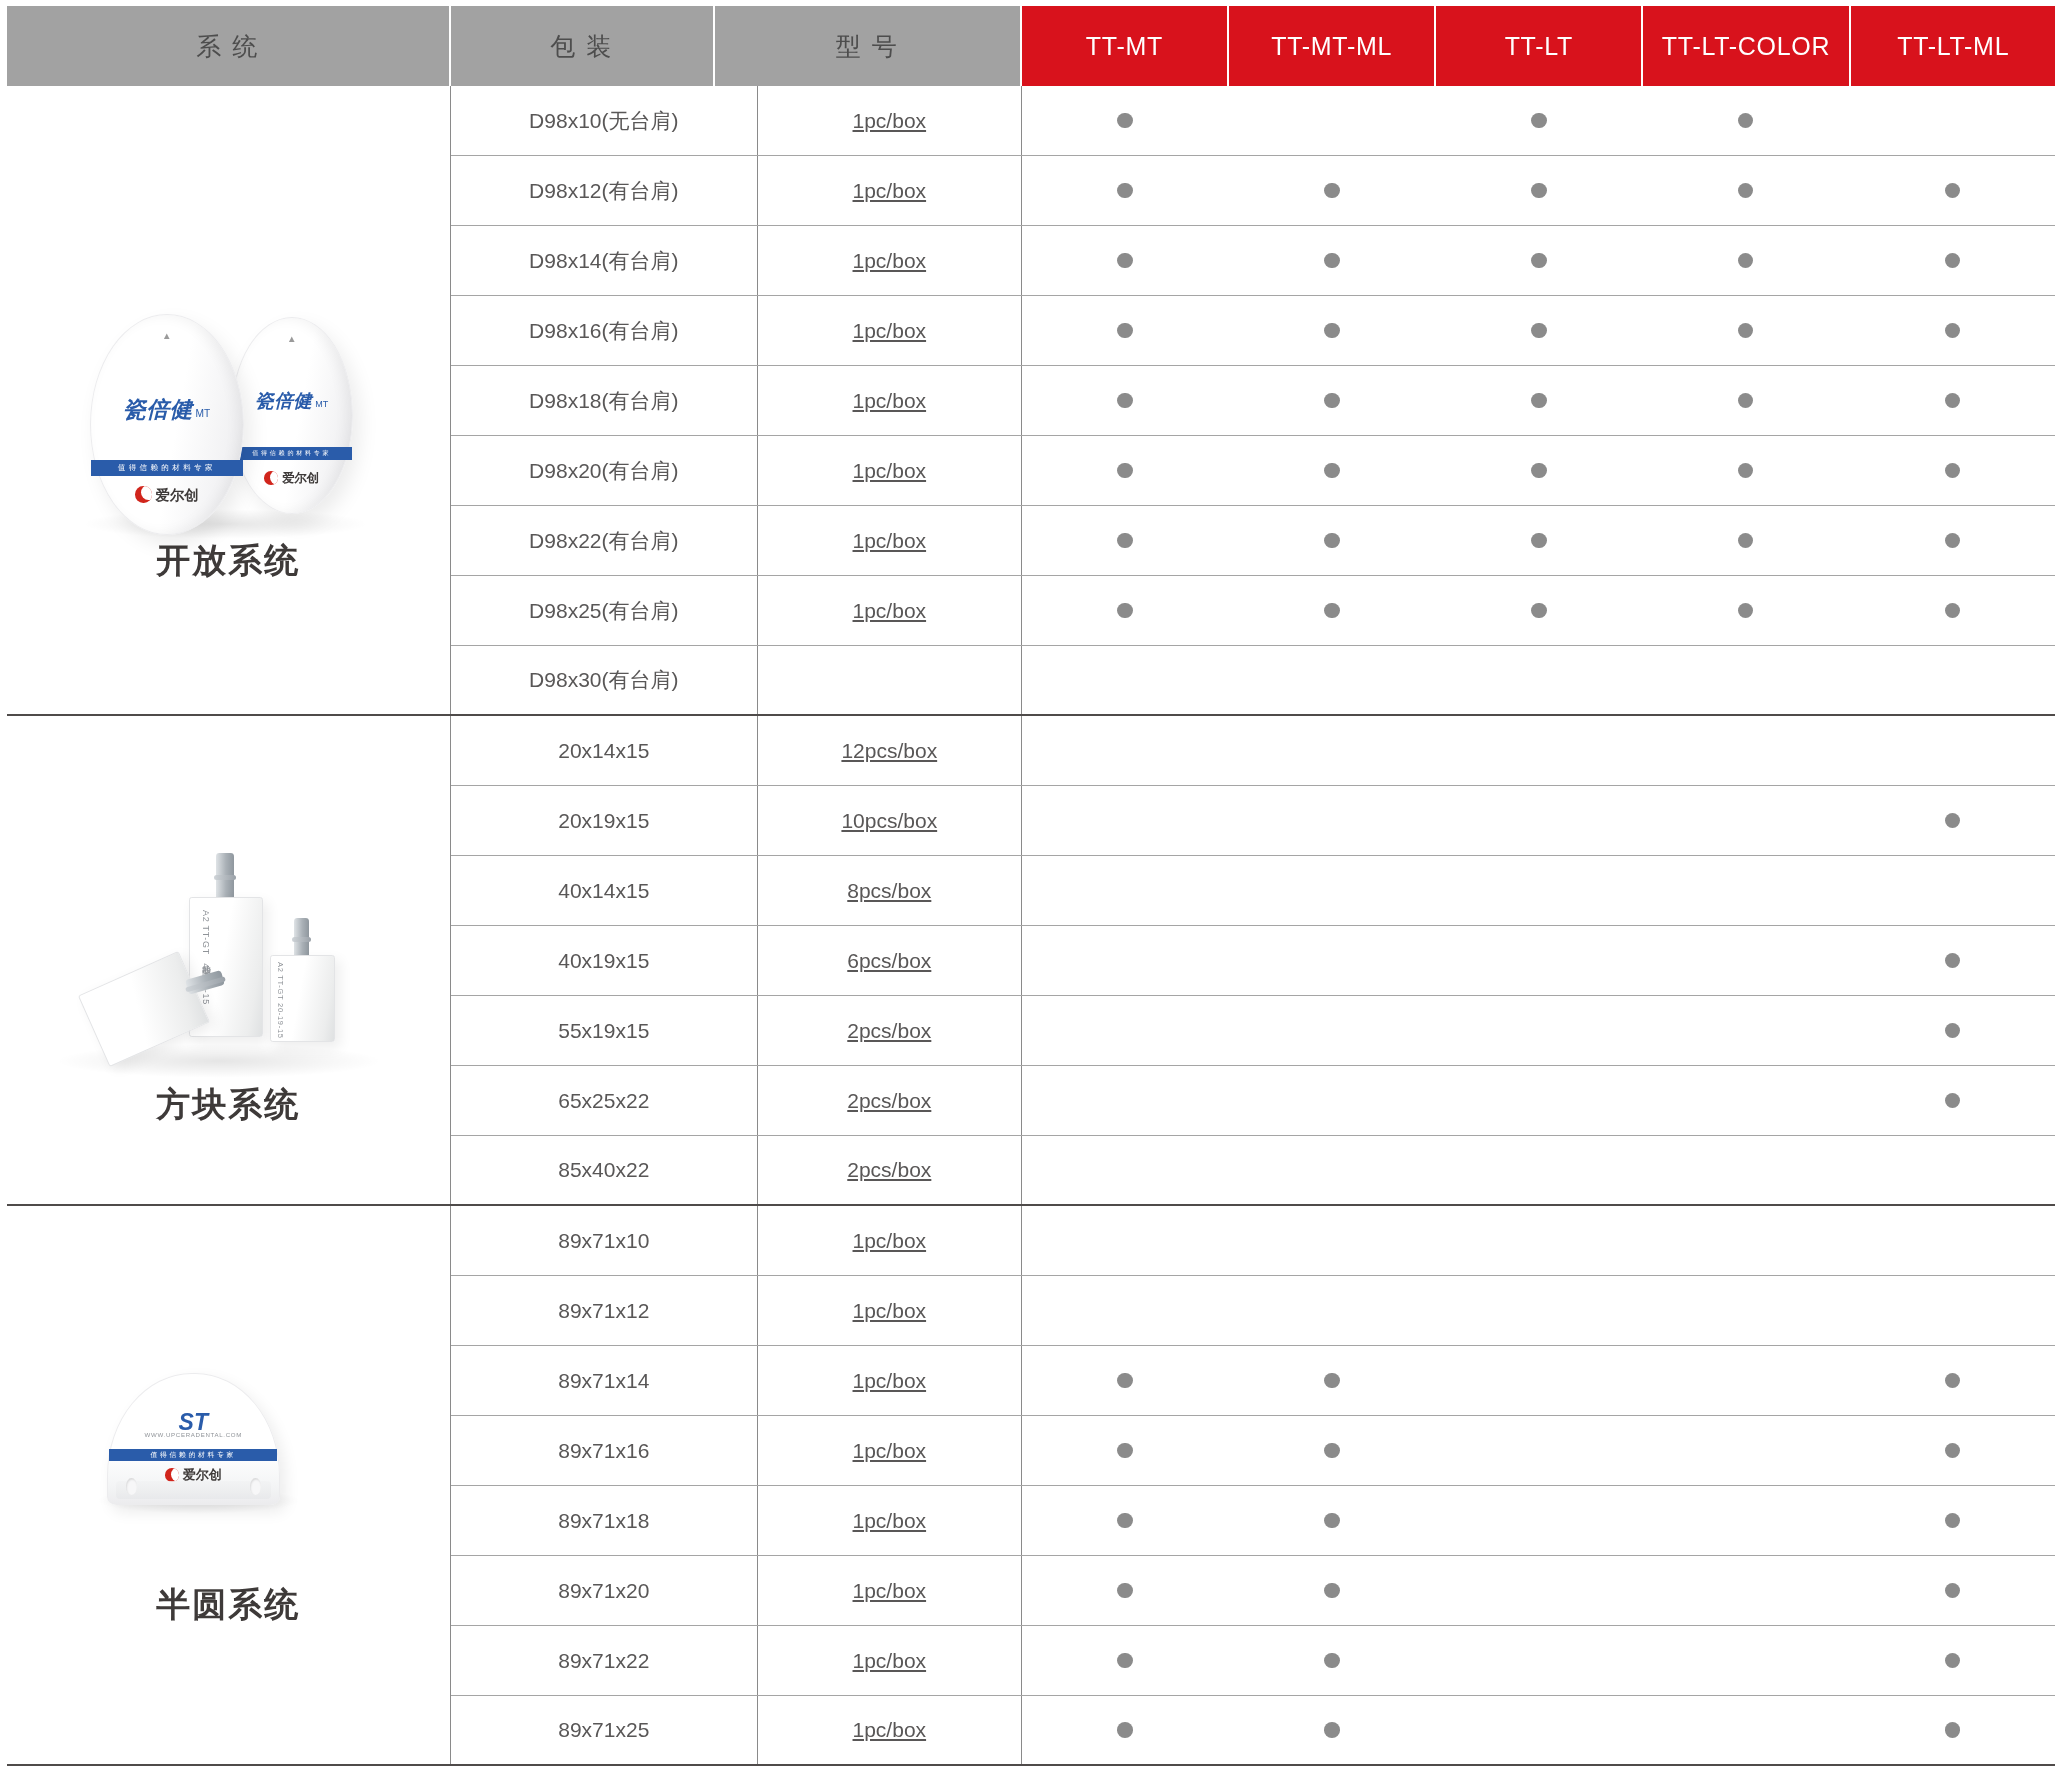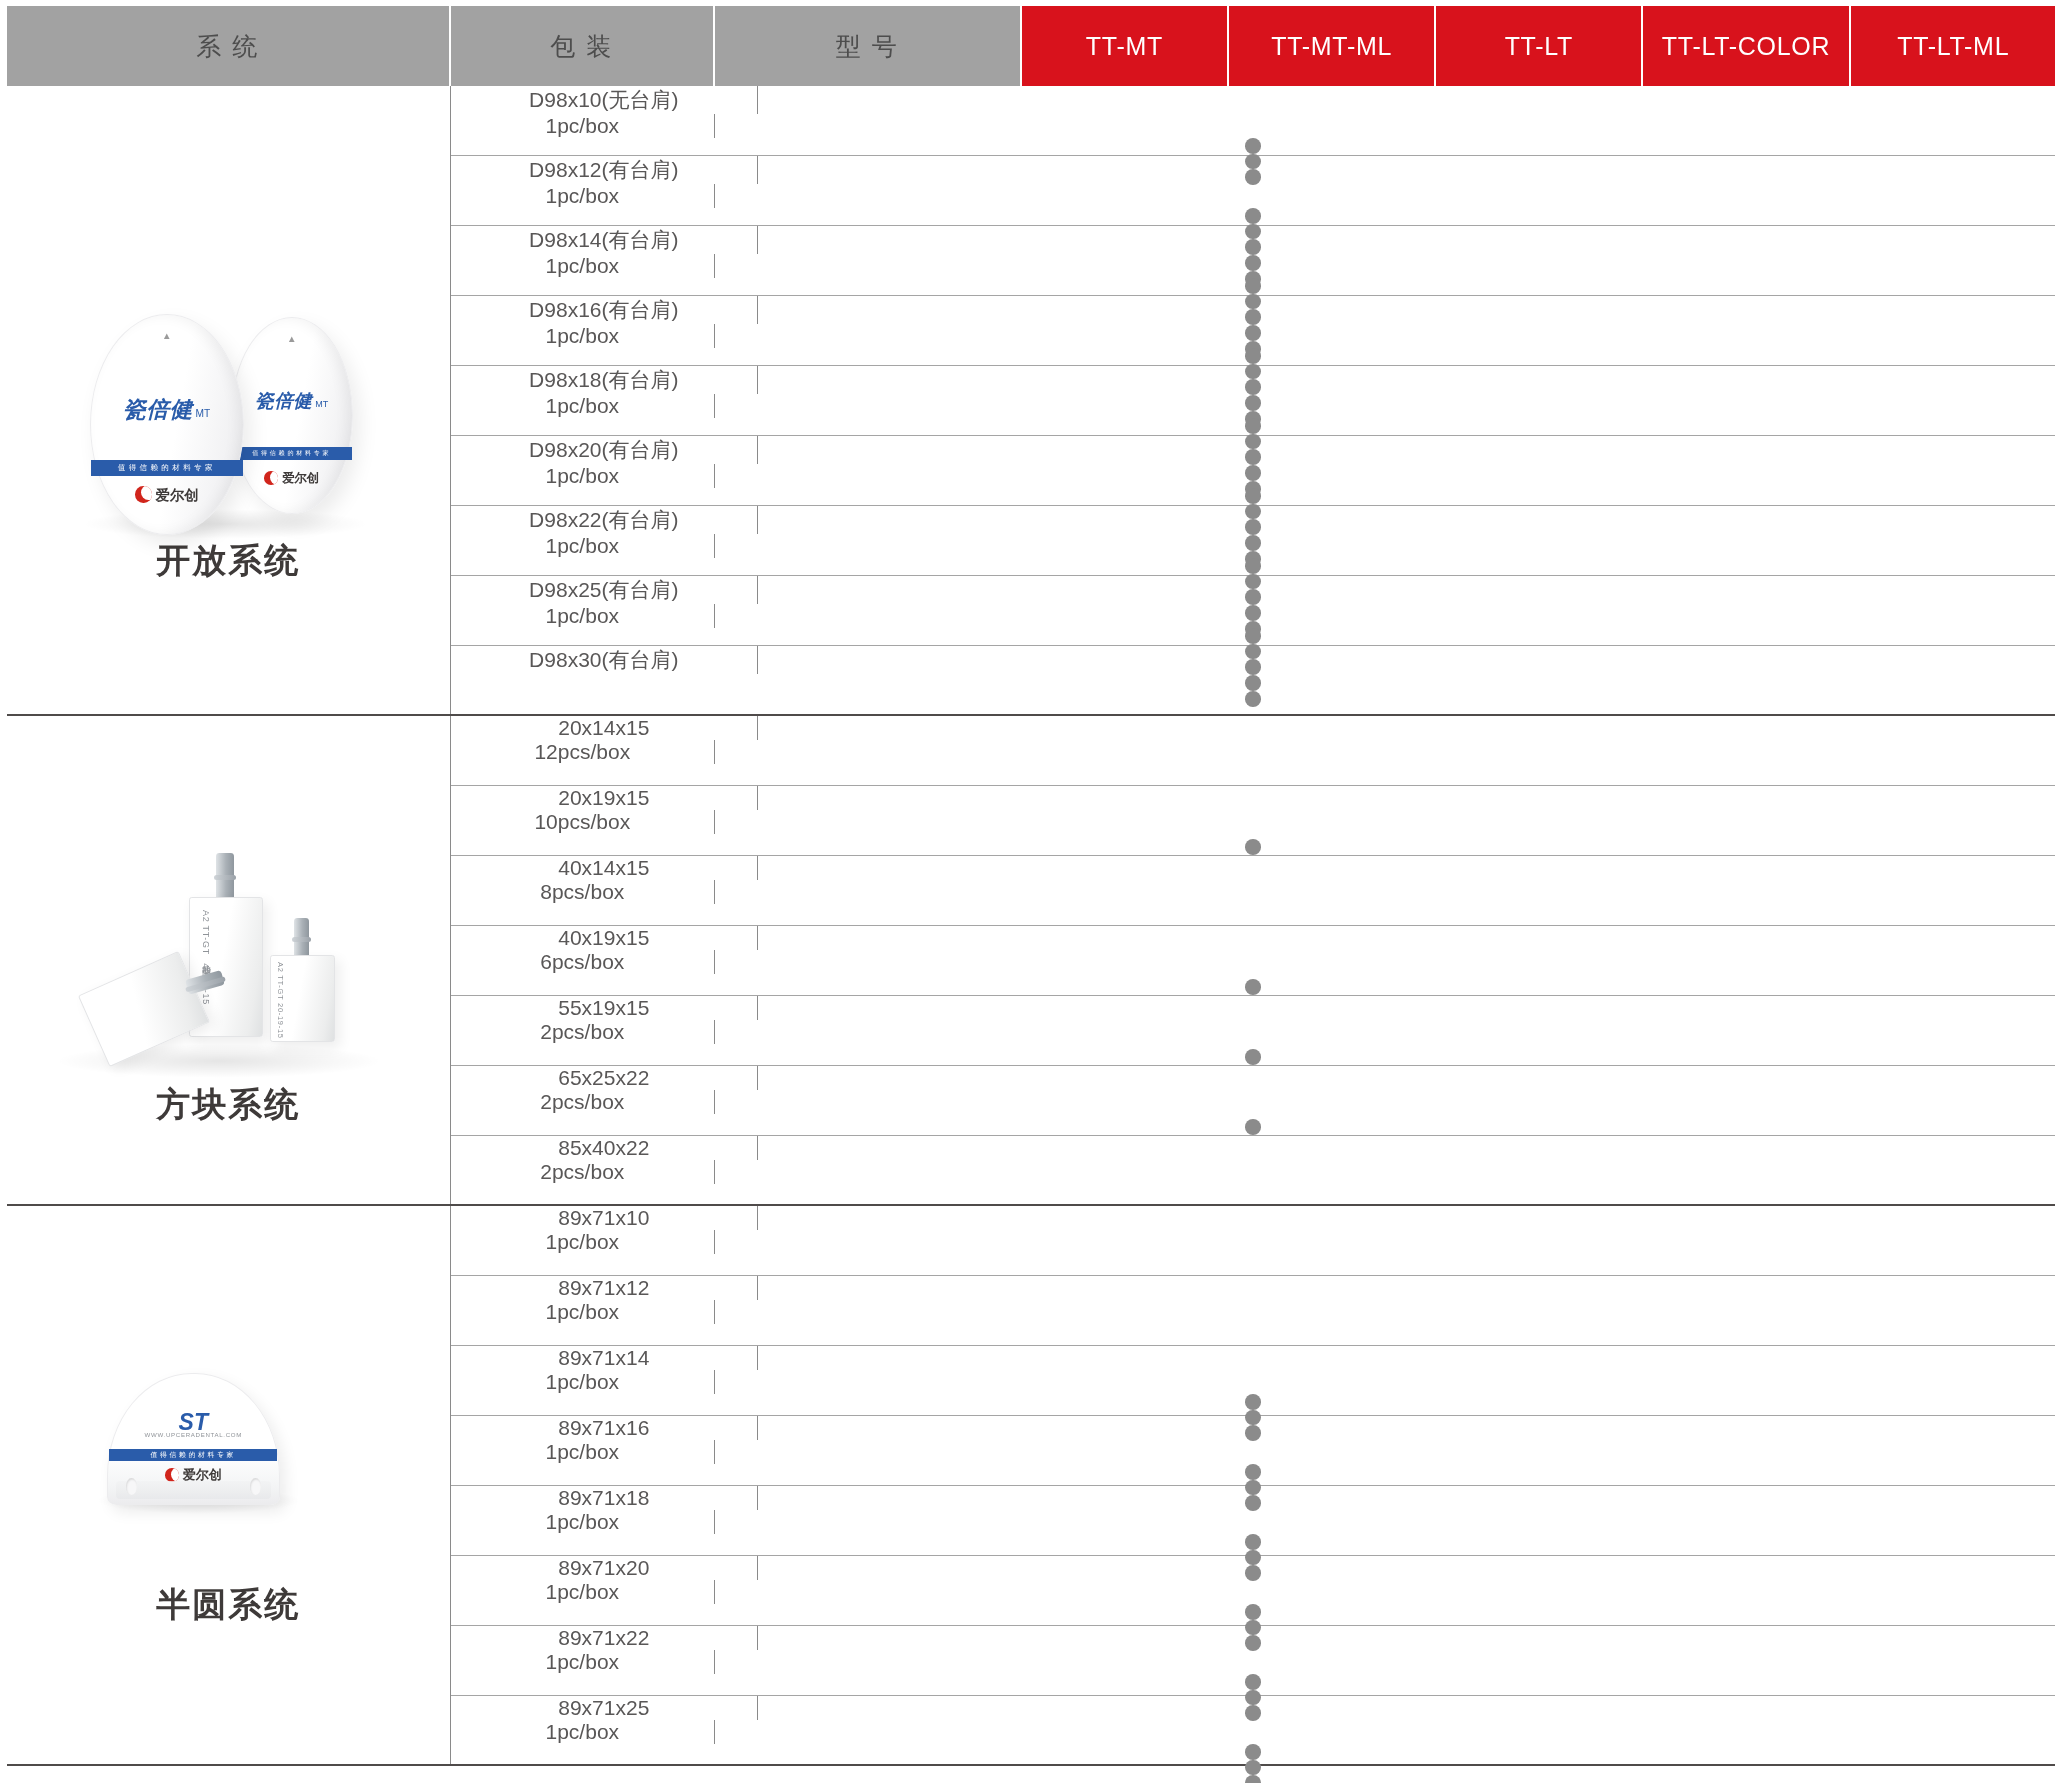--- a/index.html
+++ b/index.html
@@ -13,26 +13,26 @@
       height:80px;border-right:2px solid #ffffff;}
   .th:last-child{border-right:none;text-align:center;}
   .th.gray{background:#a2a2a2;color:#4d4d4d;font-size:25px;letter-spacing:2px;}
   .th.red{background:#d8121c;color:#ffffff;font-size:25px;letter-spacing:0.7px;}
   .w-sys{width:444px;} .w-model{width:307px;} .w-pack{width:264px;} .w-tt{flex:1;}
 
   
   .section{display:flex;border-bottom:2.7px solid #4f4b4a;}
   .syscell{box-sizing:border-box;width:444px;position:relative;border-right:1.4px solid #8a8a8a;}
   .rows{flex:1;display:flex;flex-direction:column;}
-  .row{box-sizing:border-box;display:flex;height:70px;border-bottom:1.4px solid #a5a5a5;flex-direction:column;}
+  .row{box-sizing:border-box;display:flex;height:70px;border-bottom:1.4px solid #a5a5a5;}
   .row:last-child{border-bottom:none;height:68px;}
   .cell{box-sizing:border-box;display:flex;align-items:center;justify-content:center;
         font-size:21px;color:#595757;}
   .cell.m{width:307px;border-right:1.4px solid #8a8a8a;}
-  .cell.p{width:264px;border-right:1.4px solid #8a8a8a;}
+  .cell.p{width:264px;border-right:1.4px solid #8a8a8a;text-decoration:underline;}
   .cell.d{flex:1;}
   .dot{width:15.7px;height:15.7px;border-radius:50%;background:#8b8b8b;}
 
   .syslabel{position:absolute;left:0;width:100%;text-align:center;
             font-size:34px;font-weight:bold;color:#3e3a39;letter-spacing:2px;}
 
   
   .gshadow{position:absolute;background:radial-gradient(ellipse at center,rgba(0,0,0,.10),rgba(0,0,0,0) 70%);
            border-radius:50%;}
   .crescent{position:relative;display:inline-block;width:16.4px;height:16.4px;border-radius:50%;

